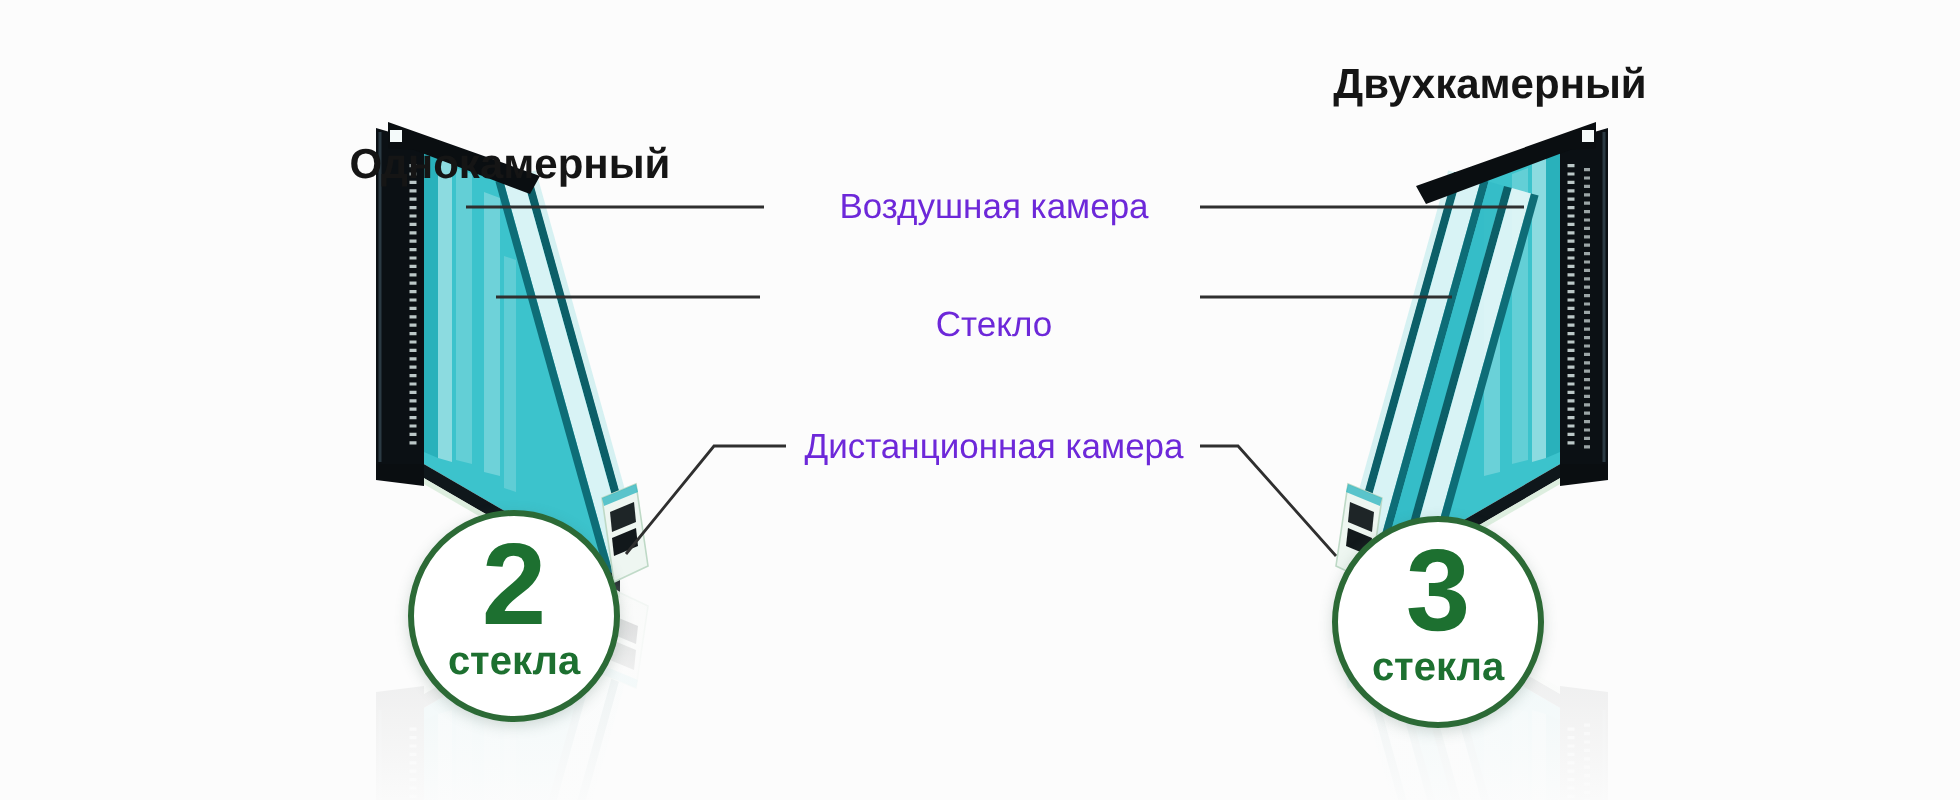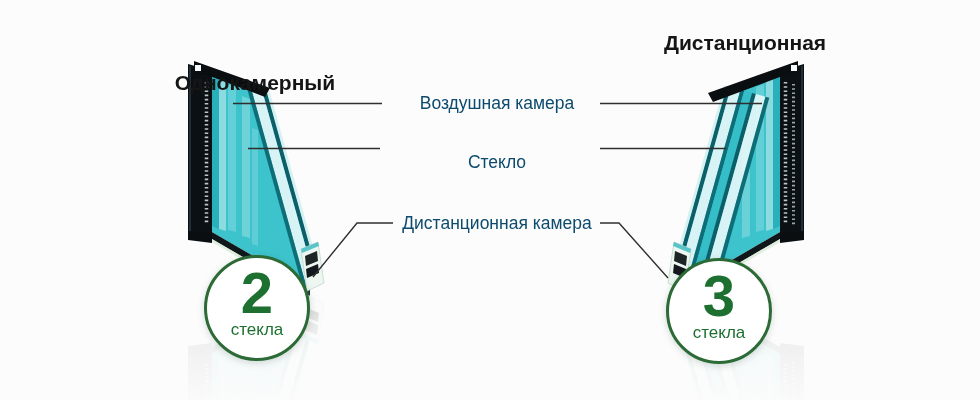--- a/index.html
+++ b/index.html
@@ -7,31 +7,31 @@
   .canvas{position:relative;width:980px;height:400px;background:#fcfcfc;overflow:hidden;}
   .art{position:absolute;left:0;top:0;z-index:1;}
   .fade-overlay{position:absolute;left:0;top:283px;width:980px;height:117px;z-index:2;
     background:linear-gradient(to bottom,rgba(252,252,252,0) 0%,rgba(252,252,252,.72) 45%,rgba(252,252,252,.96) 100%);
     pointer-events:none;}
   .unit-title{position:absolute;top:31px;width:210px;text-align:center;z-index:3;
     font-size:21px;font-weight:bold;color:#151515;}
   .unit-title.left{left:150px;margin-top:40px;}
   .unit-title.right{left:640px;}
   .callout{position:absolute;left:347px;width:300px;text-align:center;z-index:3;
-    font-size:17.5px;color:#0c4a6e;}
+    font-size:17.5px;color:#6d28d9;}
   .callout.air{top:93px;}
   .callout.glass{top:152px;}
   .callout.spacer{top:213px;}
   .badge{position:absolute;width:106px;height:106px;border-radius:50%;background:#ffffff;
     border:3.5px solid #2c6a36;box-sizing:border-box;z-index:3;text-align:center;
     box-shadow:0 2px 7px rgba(70,100,85,.22);}
   .badge.left{left:204px;top:255px;}
   .badge.right{left:666px;top:258px;}
   .badge .num{font-size:58px;line-height:1.02;font-weight:bold;color:#1d7030;margin-top:5px;}
-  .badge .cap{font-size:17px;line-height:1;font-weight:normal;color:#1d7030;margin-top:-1px;}
+  .badge .cap{font-size:20px;line-height:1;font-weight:bold;color:#1d7030;margin-top:-1px;}
 </style>
 </head>
 <body>
 
 <div class="canvas">
 
   <svg class="art" width="980" height="400" viewBox="0 0 980 400">
 
     <g id="gUnitL">
       <polygon points="212,72 266,90 318,276 310,289 205,228" fill="#3cc3cc"></polygon>
@@ -102,21 +102,21 @@
       <line x1="248" y1="148.5" x2="380" y2="148.5"></line>
       <line x1="600" y1="148.5" x2="726" y2="148.5"></line>
       <polyline points="393,223 357,223 313,277"></polyline>
       <polyline points="600,223 619,223 668,278"></polyline>
     </g>
   </svg>
 
   <div class="fade-overlay"></div>
 
   <div class="unit-title left">Однокамерный</div>
-  <div class="unit-title right">Дистанционная</div>
+  <div class="unit-title right">Двухкамерный</div>
 
   <div class="callout air">Воздушная камера</div>
   <div class="callout glass">Стекло</div>
   <div class="callout spacer">Дистанционная камера</div>
 
   <div class="badge left">
     <div class="num">2</div>
     <div class="cap">стекла</div>
   </div>
   <div class="badge right">

